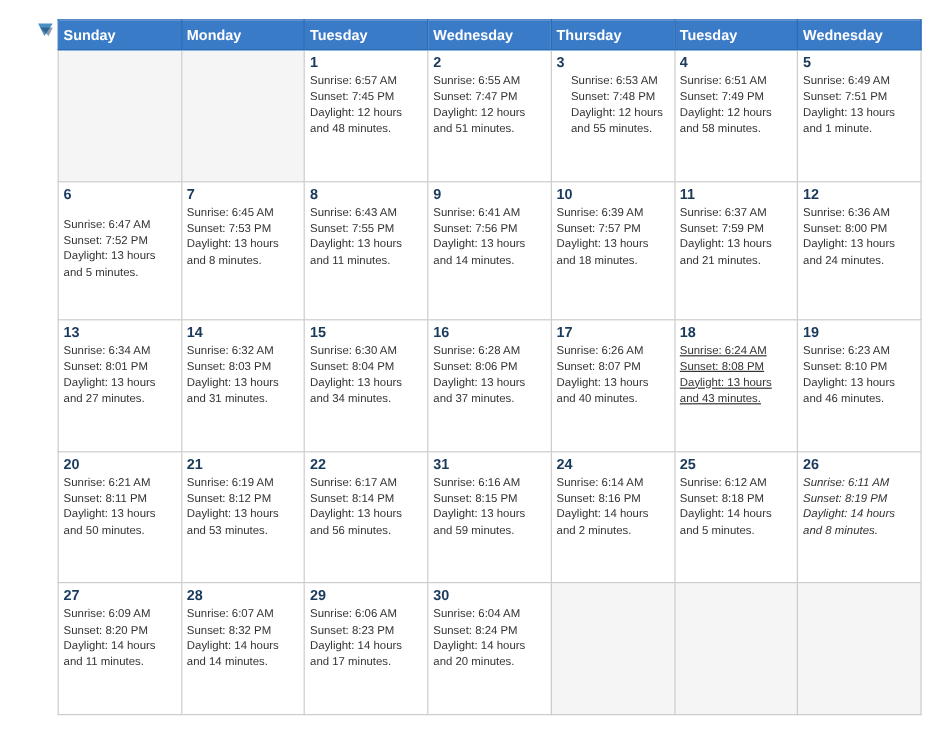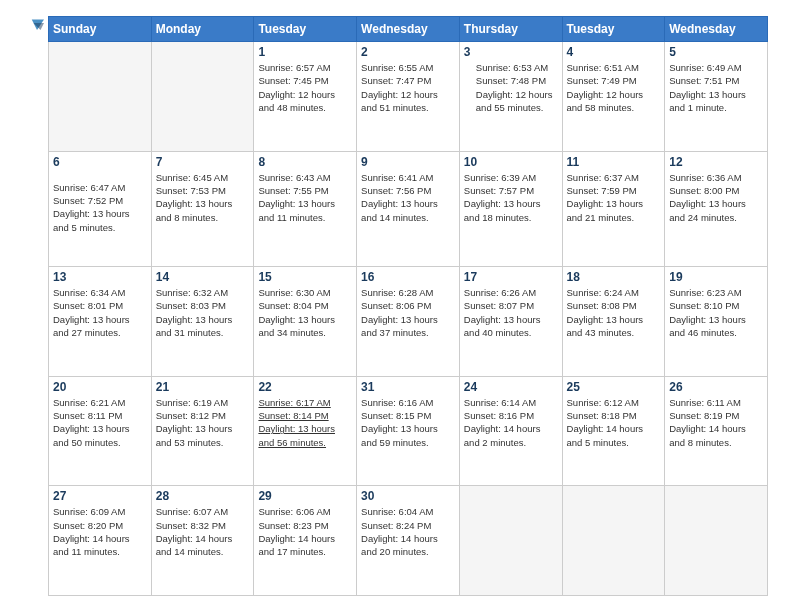--- a/index.html
+++ b/index.html
@@ -235,21 +235,21 @@
 Daylight: 13 hours and 37 minutes.</div>
           </td>
           <td>
             <div class="day-num">17</div>
             <div class="day-info" style="white-space: pre-line;">Sunrise: 6:26 AM
 Sunset: 8:07 PM
 Daylight: 13 hours and 40 minutes.</div>
           </td>
           <td>
             <div class="day-num">18</div>
-            <div class="day-info" style="white-space: pre-line;">Sunrise: 6:24 AM
+            <div class="day-info" style="white-space: pre-line; text-decoration: underline;">Sunrise: 6:24 AM
 Sunset: 8:08 PM
 Daylight: 13 hours and 43 minutes.</div>
           </td>
           <td>
             <div class="day-num">19</div>
             <div class="day-info" style="white-space: pre-line;">Sunrise: 6:23 AM
 Sunset: 8:10 PM
 Daylight: 13 hours and 46 minutes.</div>
           </td>
         </tr>
@@ -261,21 +261,21 @@
 Daylight: 13 hours and 50 minutes.</div>
           </td>
           <td>
             <div class="day-num">21</div>
             <div class="day-info" style="white-space: pre-line;">Sunrise: 6:19 AM
 Sunset: 8:12 PM
 Daylight: 13 hours and 53 minutes.</div>
           </td>
           <td>
             <div class="day-num">22</div>
-            <div class="day-info" style="white-space: pre-line; text-decoration: underline;">Sunrise: 6:17 AM
+            <div class="day-info" style="white-space: pre-line;">Sunrise: 6:17 AM
 Sunset: 8:14 PM
 Daylight: 13 hours and 56 minutes.</div>
           </td>
           <td>
             <div class="day-num">31</div>
             <div class="day-info" style="white-space: pre-line;">Sunrise: 6:16 AM
 Sunset: 8:15 PM
 Daylight: 13 hours and 59 minutes.</div>
           </td>
           <td>
@@ -285,21 +285,21 @@
 Daylight: 14 hours and 2 minutes.</div>
           </td>
           <td>
             <div class="day-num">25</div>
             <div class="day-info" style="white-space: pre-line;">Sunrise: 6:12 AM
 Sunset: 8:18 PM
 Daylight: 14 hours and 5 minutes.</div>
           </td>
           <td>
             <div class="day-num">26</div>
-            <div class="day-info" style="white-space: pre-line;">Sunrise: 6:11 AM
+            <div class="day-info" style="white-space: pre-line; font-style: italic;">Sunrise: 6:11 AM
 Sunset: 8:19 PM
 Daylight: 14 hours and 8 minutes.</div>
           </td>
         </tr>
         <tr>
           <td>
             <div class="day-num">27</div>
             <div class="day-info" style="white-space: pre-line;">Sunrise: 6:09 AM
 Sunset: 8:20 PM
 Daylight: 14 hours and 11 minutes.</div>

